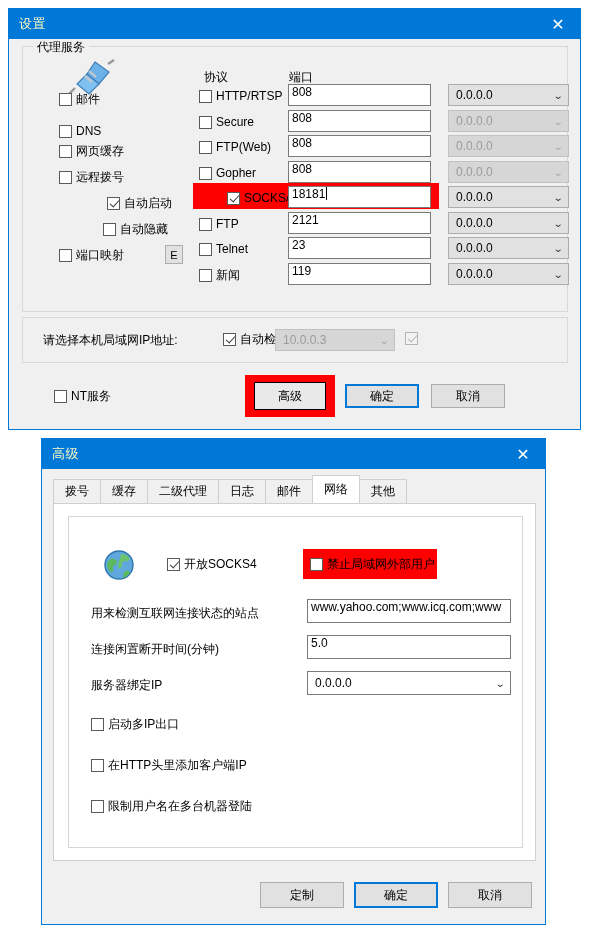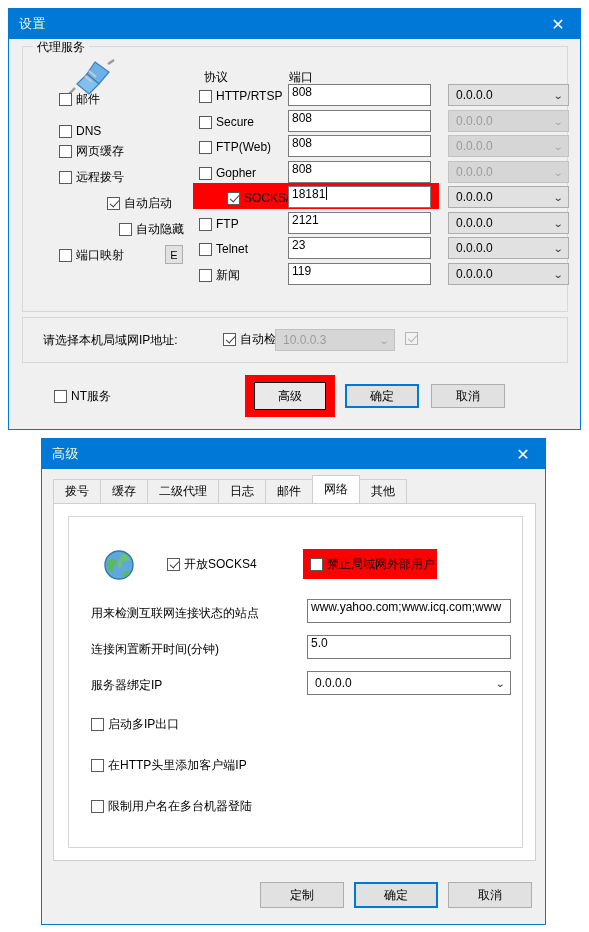--- a/index.html
+++ b/index.html
@@ -241,21 +241,21 @@
           <span>网页缓存</span>
         </div>
         <div class="cb" style="position: absolute; left: 36px; top: 123px;">
           <span class="box"></span>
           <span>远程拨号</span>
         </div>
         <div class="cb checked" style="position: absolute; left: 36px; top: 149px; margin-left: 48px;">
           <span class="box"></span>
           <span>自动启动</span>
         </div>
-        <div class="cb" style="position: absolute; left: 52px; top: 175px; padding-left: 44px;">
+        <div class="cb" style="position: absolute; left: 36px; top: 175px; padding-left: 44px;">
           <span class="box"></span>
           <span>自动隐藏</span>
         </div>
         <div class="cb" style="position: absolute; left: 36px; top: 201px;">
           <span class="box"></span>
           <span>端口映射</span>
         </div>
       </div>
     <div id="port-map-btn-holder">
         <div class="btn" style="position: absolute; left: 142px; top: 198px; width: 18px; height: 19px; font-size: 11px;">

